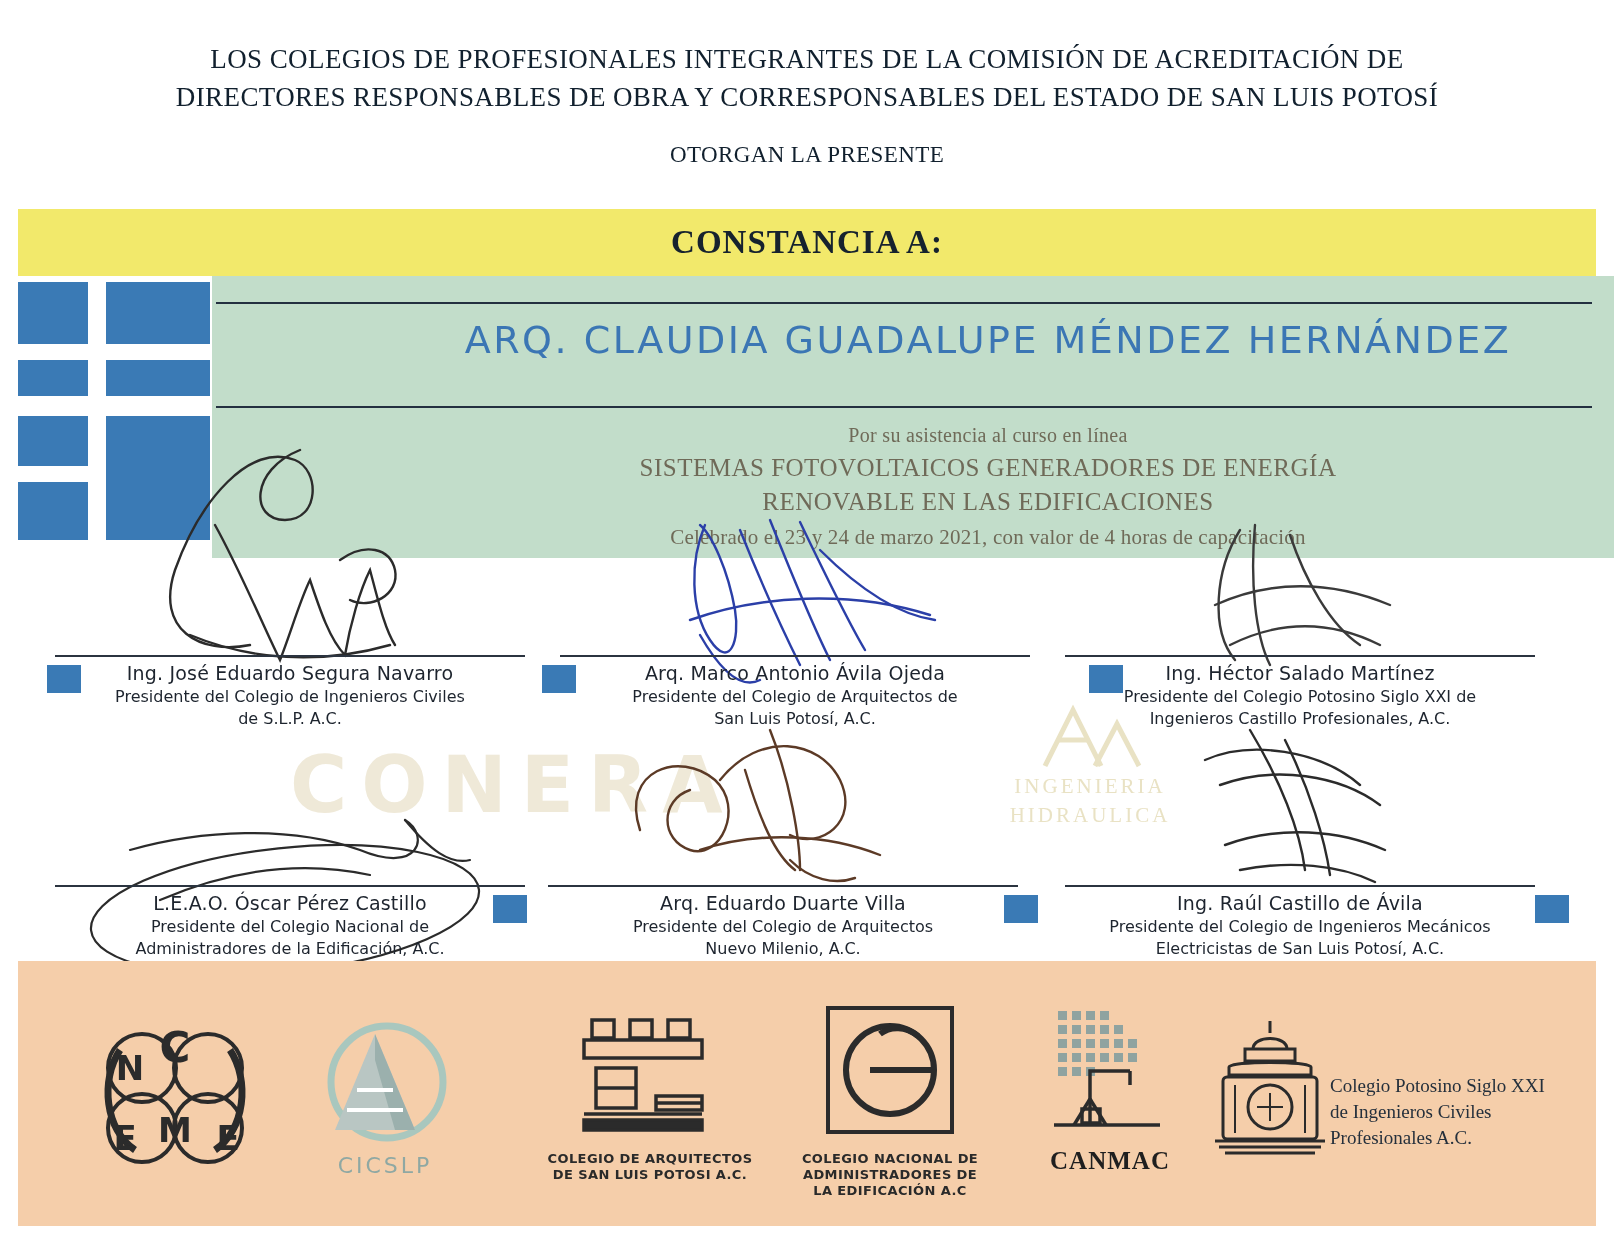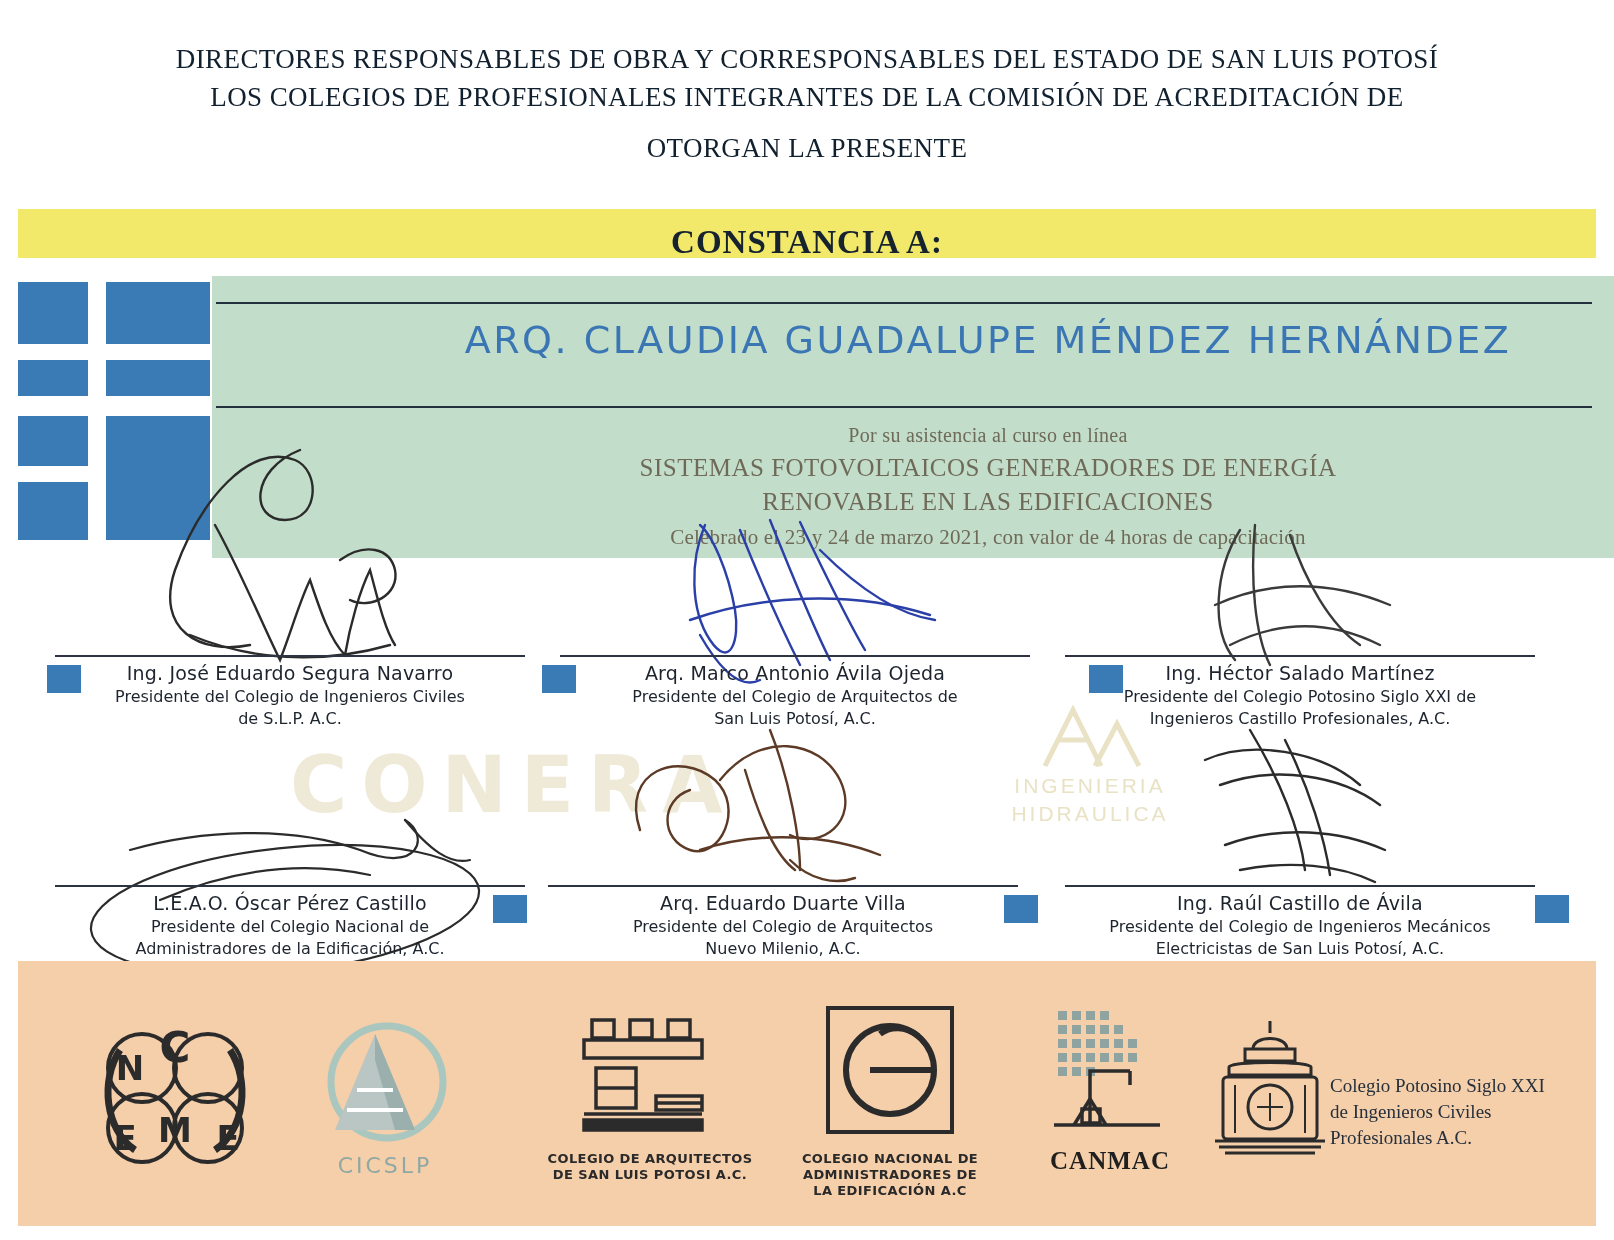--- a/index.html
+++ b/index.html
@@ -25,33 +25,33 @@
     text-align: center;
   }
   .header-line {
     font-family: "Liberation Serif", serif;
     font-size: 27px;
     letter-spacing: 0.4px;
     line-height: 38px;
     color: #11202e;
   }
   .header-sub {
-    margin-top: 17px;
-    font-size: 27px;
+    margin-top: 26px;
+    font-size: 23px;
     letter-spacing: 0.4px;
     color: #11202e;
   }
 
   
   .yellow-band {
     position: absolute;
     top: 209px;
     left: 18px;
     width: 1578px;
-    height: 49px;
+    height: 67px;
     background: #f2e96b;
   }
   .yellow-band .band-title {
     position: absolute;
     left: 0;
     top: 0;
     width: 100%;
     line-height: 67px;
     text-align: center;
     font-family: "Liberation Serif", serif;
@@ -166,21 +166,21 @@
     white-space: nowrap;
     user-select: none;
   }
   .wm-ing {
     position: absolute;
     left: 980px;
     top: 700px;
     width: 220px;
     text-align: center;
     color: #e9e2c4;
-    font-family: Liberation Sans, sans-serif;
+    font-family: Liberation Serif, serif;
   }
   .wm-ing .w1 { font-size: 21px; letter-spacing: 3px; margin-top: 66px;}
   .wm-ing .w2 { font-size: 21px; letter-spacing: 3px; margin-top: 4px;}
 
   
   .footer {
     position: absolute;
     left: 18px;
     top: 961px;
     width: 1578px;
@@ -224,22 +224,22 @@
     color: #25303c;
   }
 
   
   .ink { position: absolute; pointer-events: none; }
 </style>
 </head>
 <body>
 
 <div class="header">
+  <div class="header-line">LOS COLEGIOS DE PROFESIONALES INTEGRANTES DE LA COMISIÓN DE ACREDITACIÓN DE</div>
   <div class="header-line">DIRECTORES RESPONSABLES DE OBRA Y CORRESPONSABLES DEL ESTADO DE SAN LUIS POTOSÍ</div>
-  <div class="header-line">LOS COLEGIOS DE PROFESIONALES INTEGRANTES DE LA COMISIÓN DE ACREDITACIÓN DE</div>
   <div class="header-sub">OTORGAN LA PRESENTE</div>
 </div>
 
 <div class="yellow-band">
   <div class="band-title">CONSTANCIA A:</div>
 </div>
 
 <div class="blue-grid" style="left:18px; top:276px; width:200px; height:272px;">
   <div class="blue-sq" style="left:0px;   top:6px;   width:70px;  height:62px;"></div>
   <div class="blue-sq" style="left:88px;  top:6px;   width:104px; height:62px;"></div>

